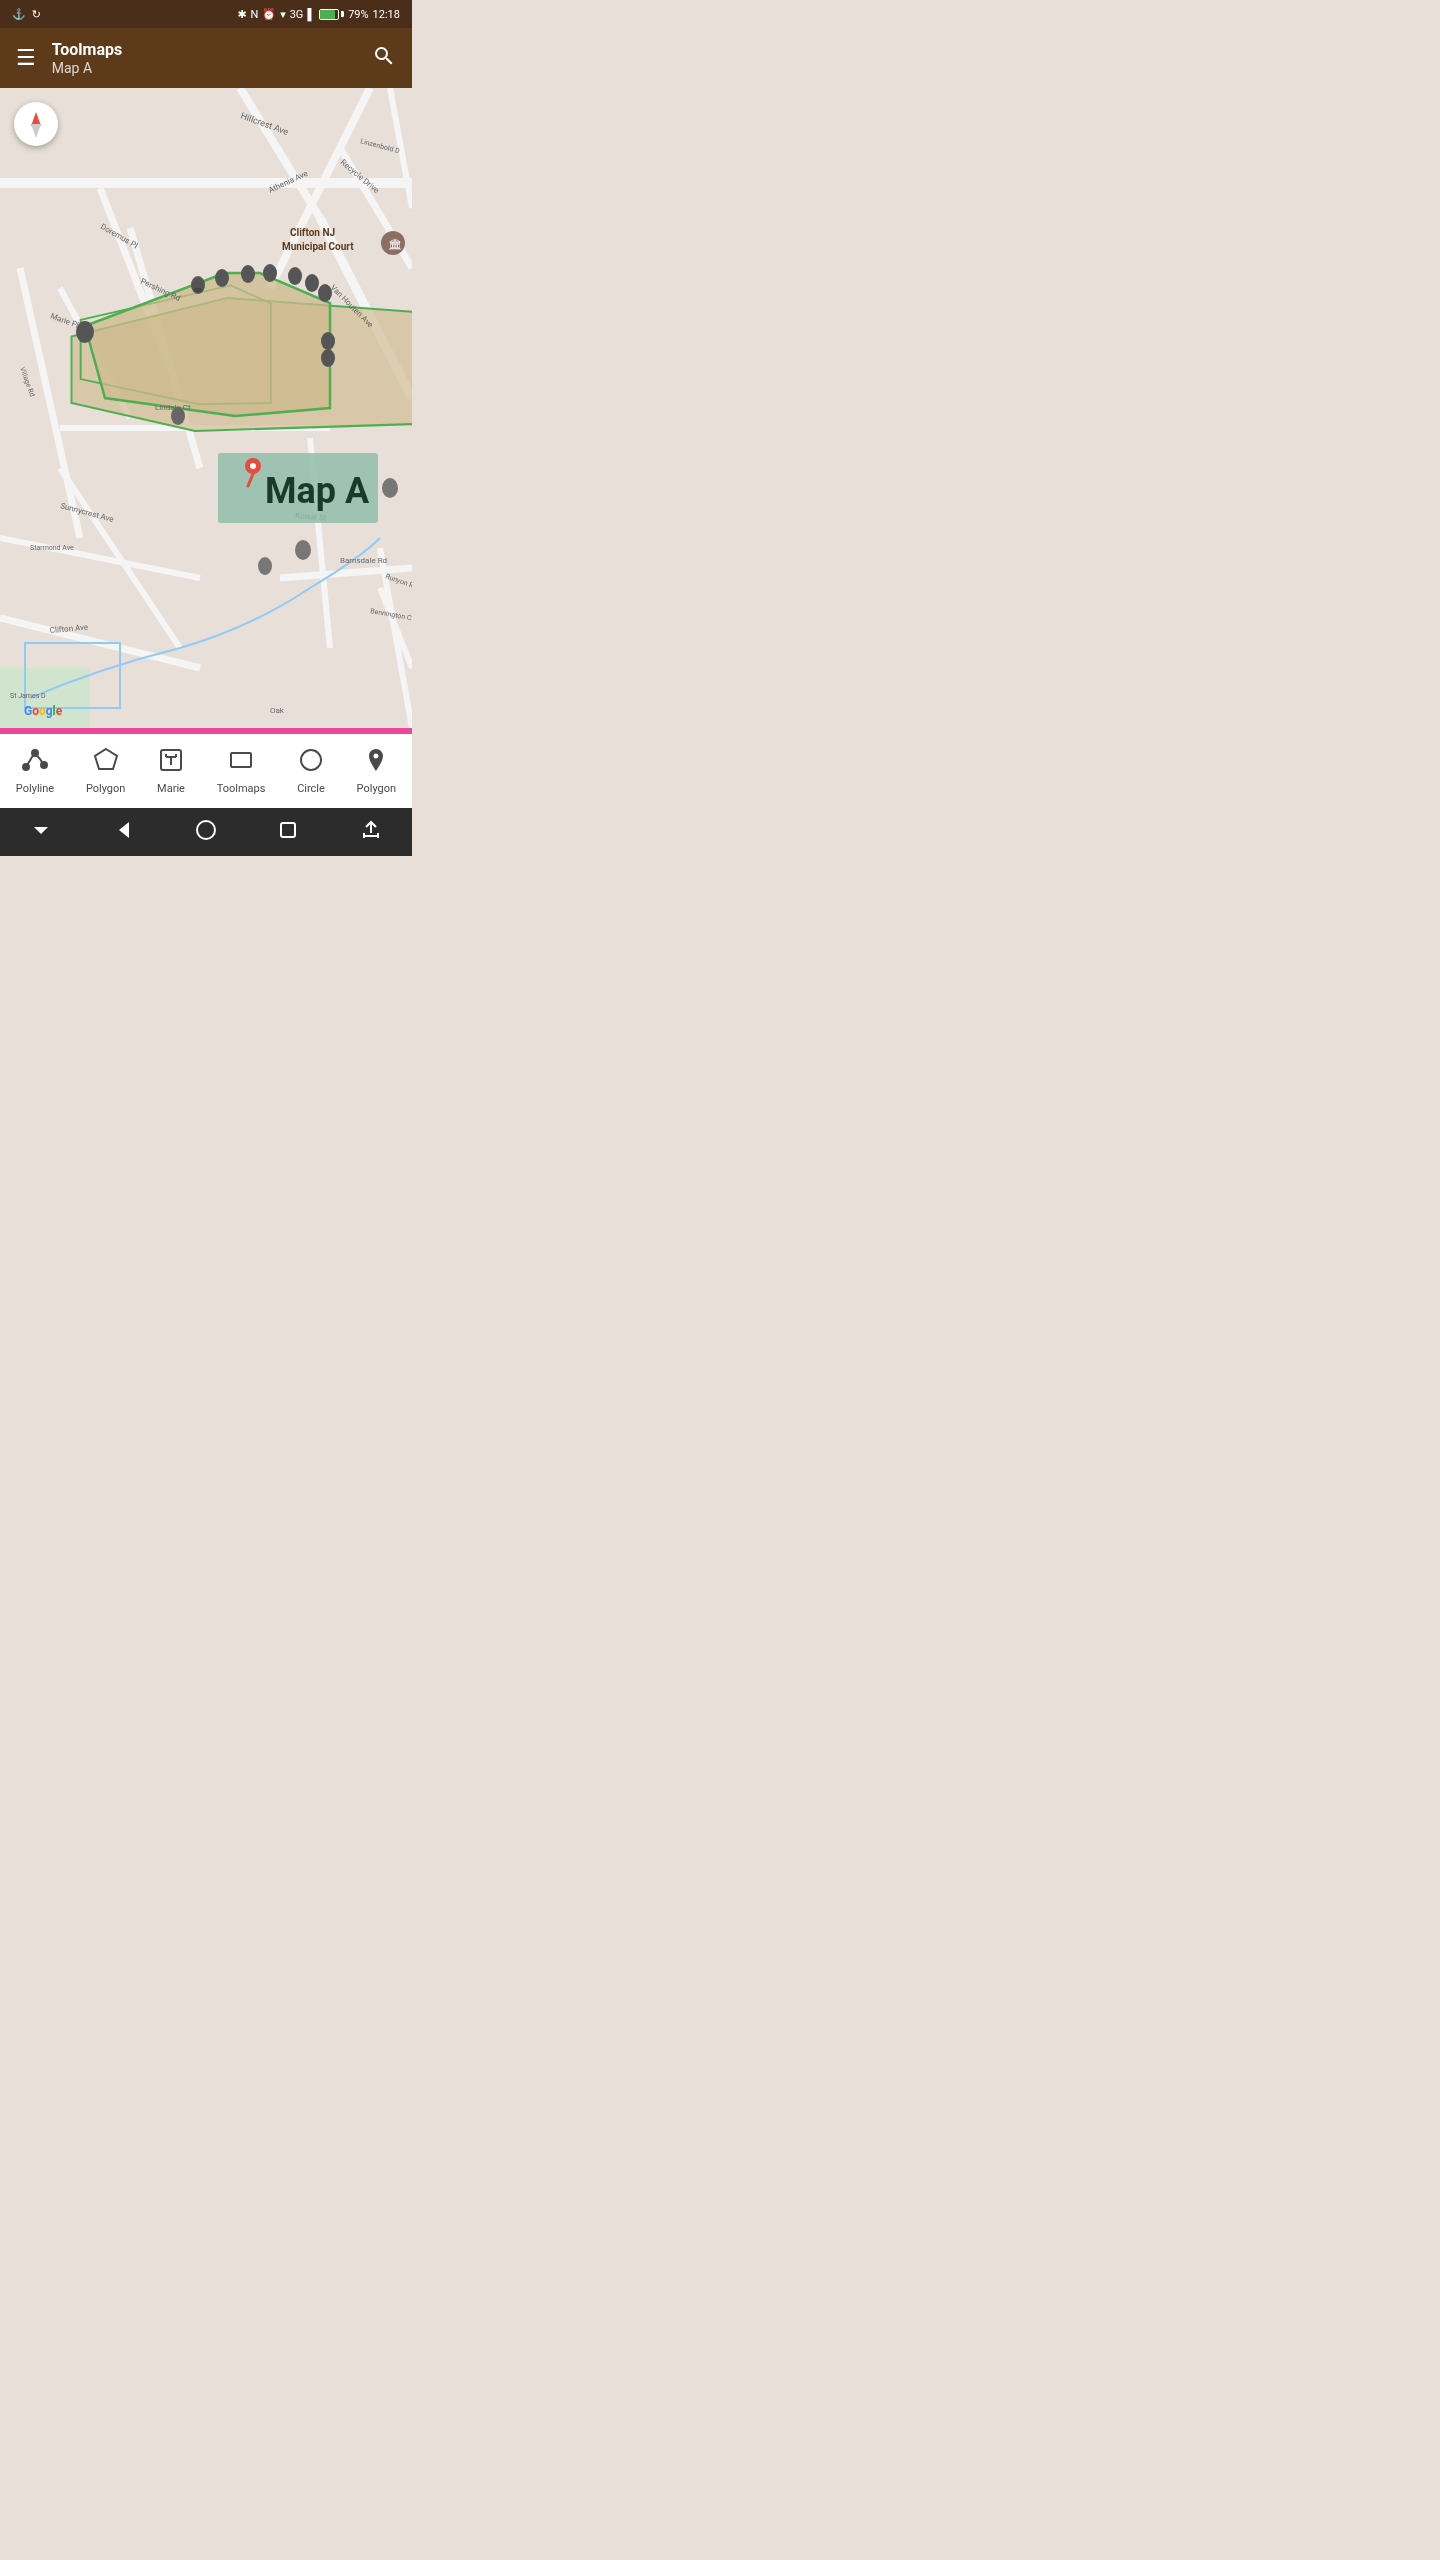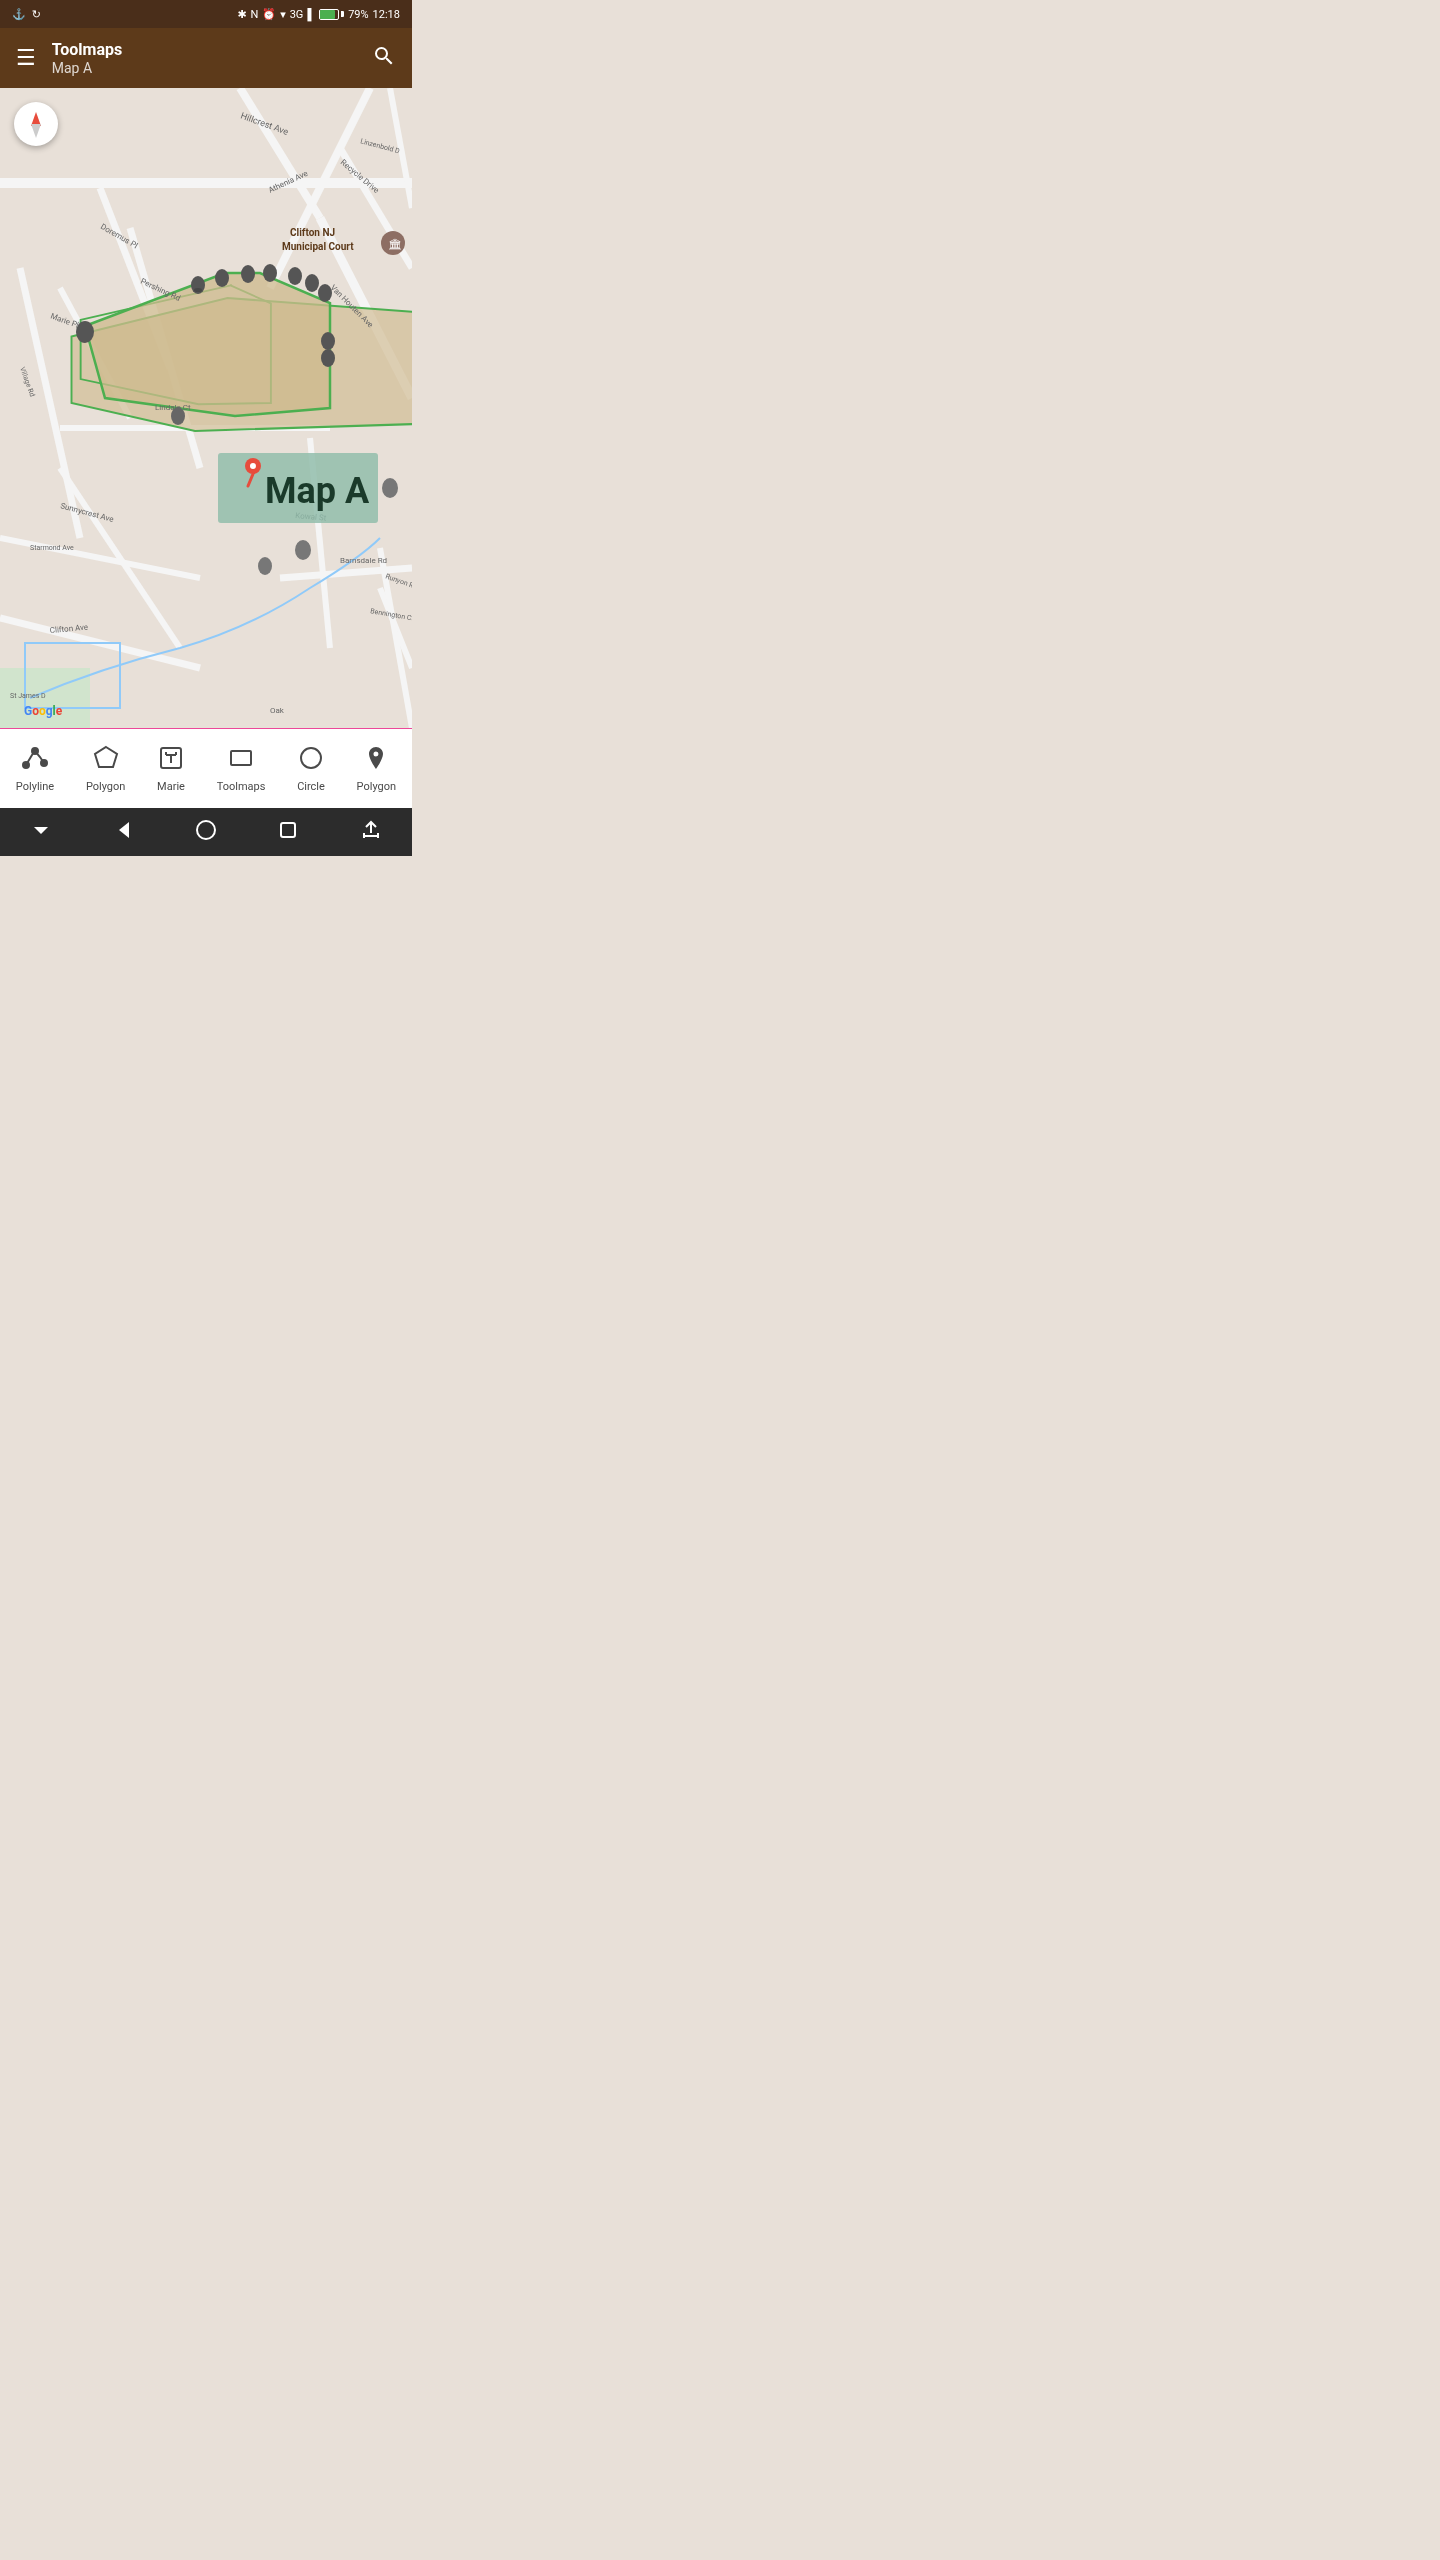--- a/index.html
+++ b/index.html
@@ -171,21 +171,21 @@
     .google-o2 { color: #fbbc05; }
     .google-g2 { color: #4285f4; }
     .google-l { color: #34a853; }
     .google-e { color: #ea4335; }
 
     
     .bottom-toolbar {
       width: 100%;
       height: 80px;
       background: white;
-      border-top: 1px solid #ec4899;
+      border-top: 6px solid #ec4899;
       display: flex;
       align-items: center;
       justify-content: space-around;
     }
     .tool-item {
       display: flex;
       flex-direction: column;
       align-items: center;
       gap: 4px;
       cursor: pointer;

